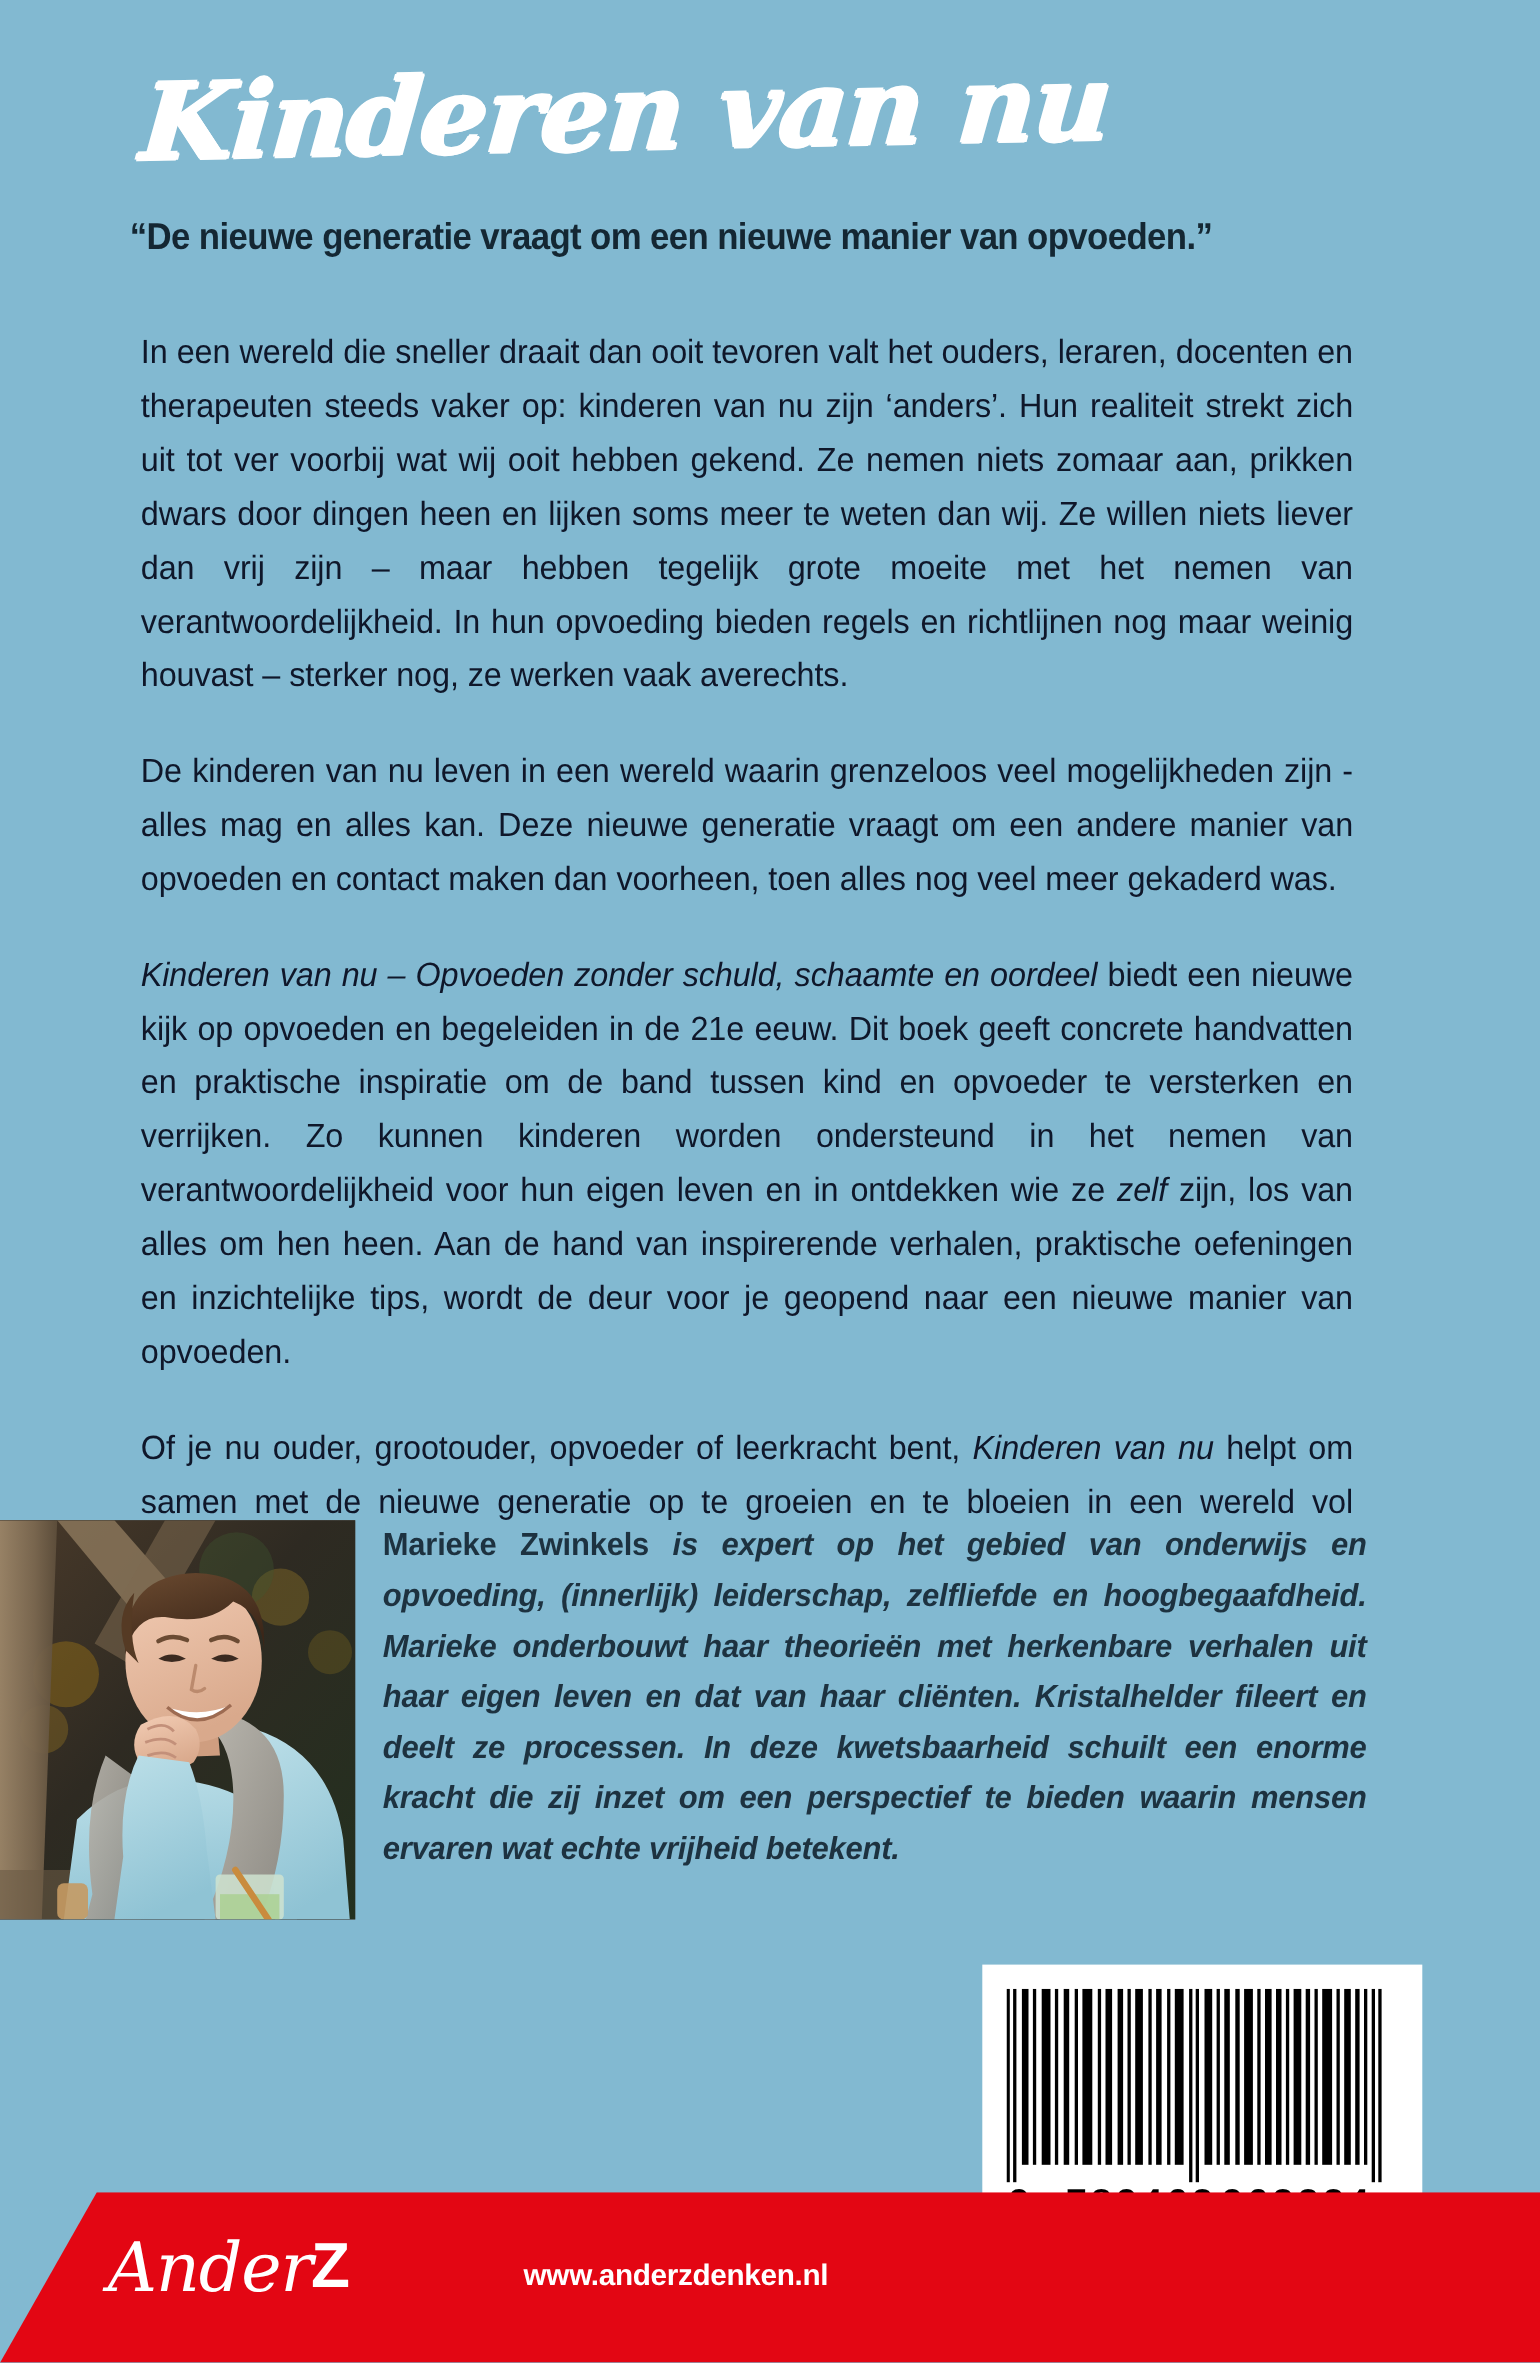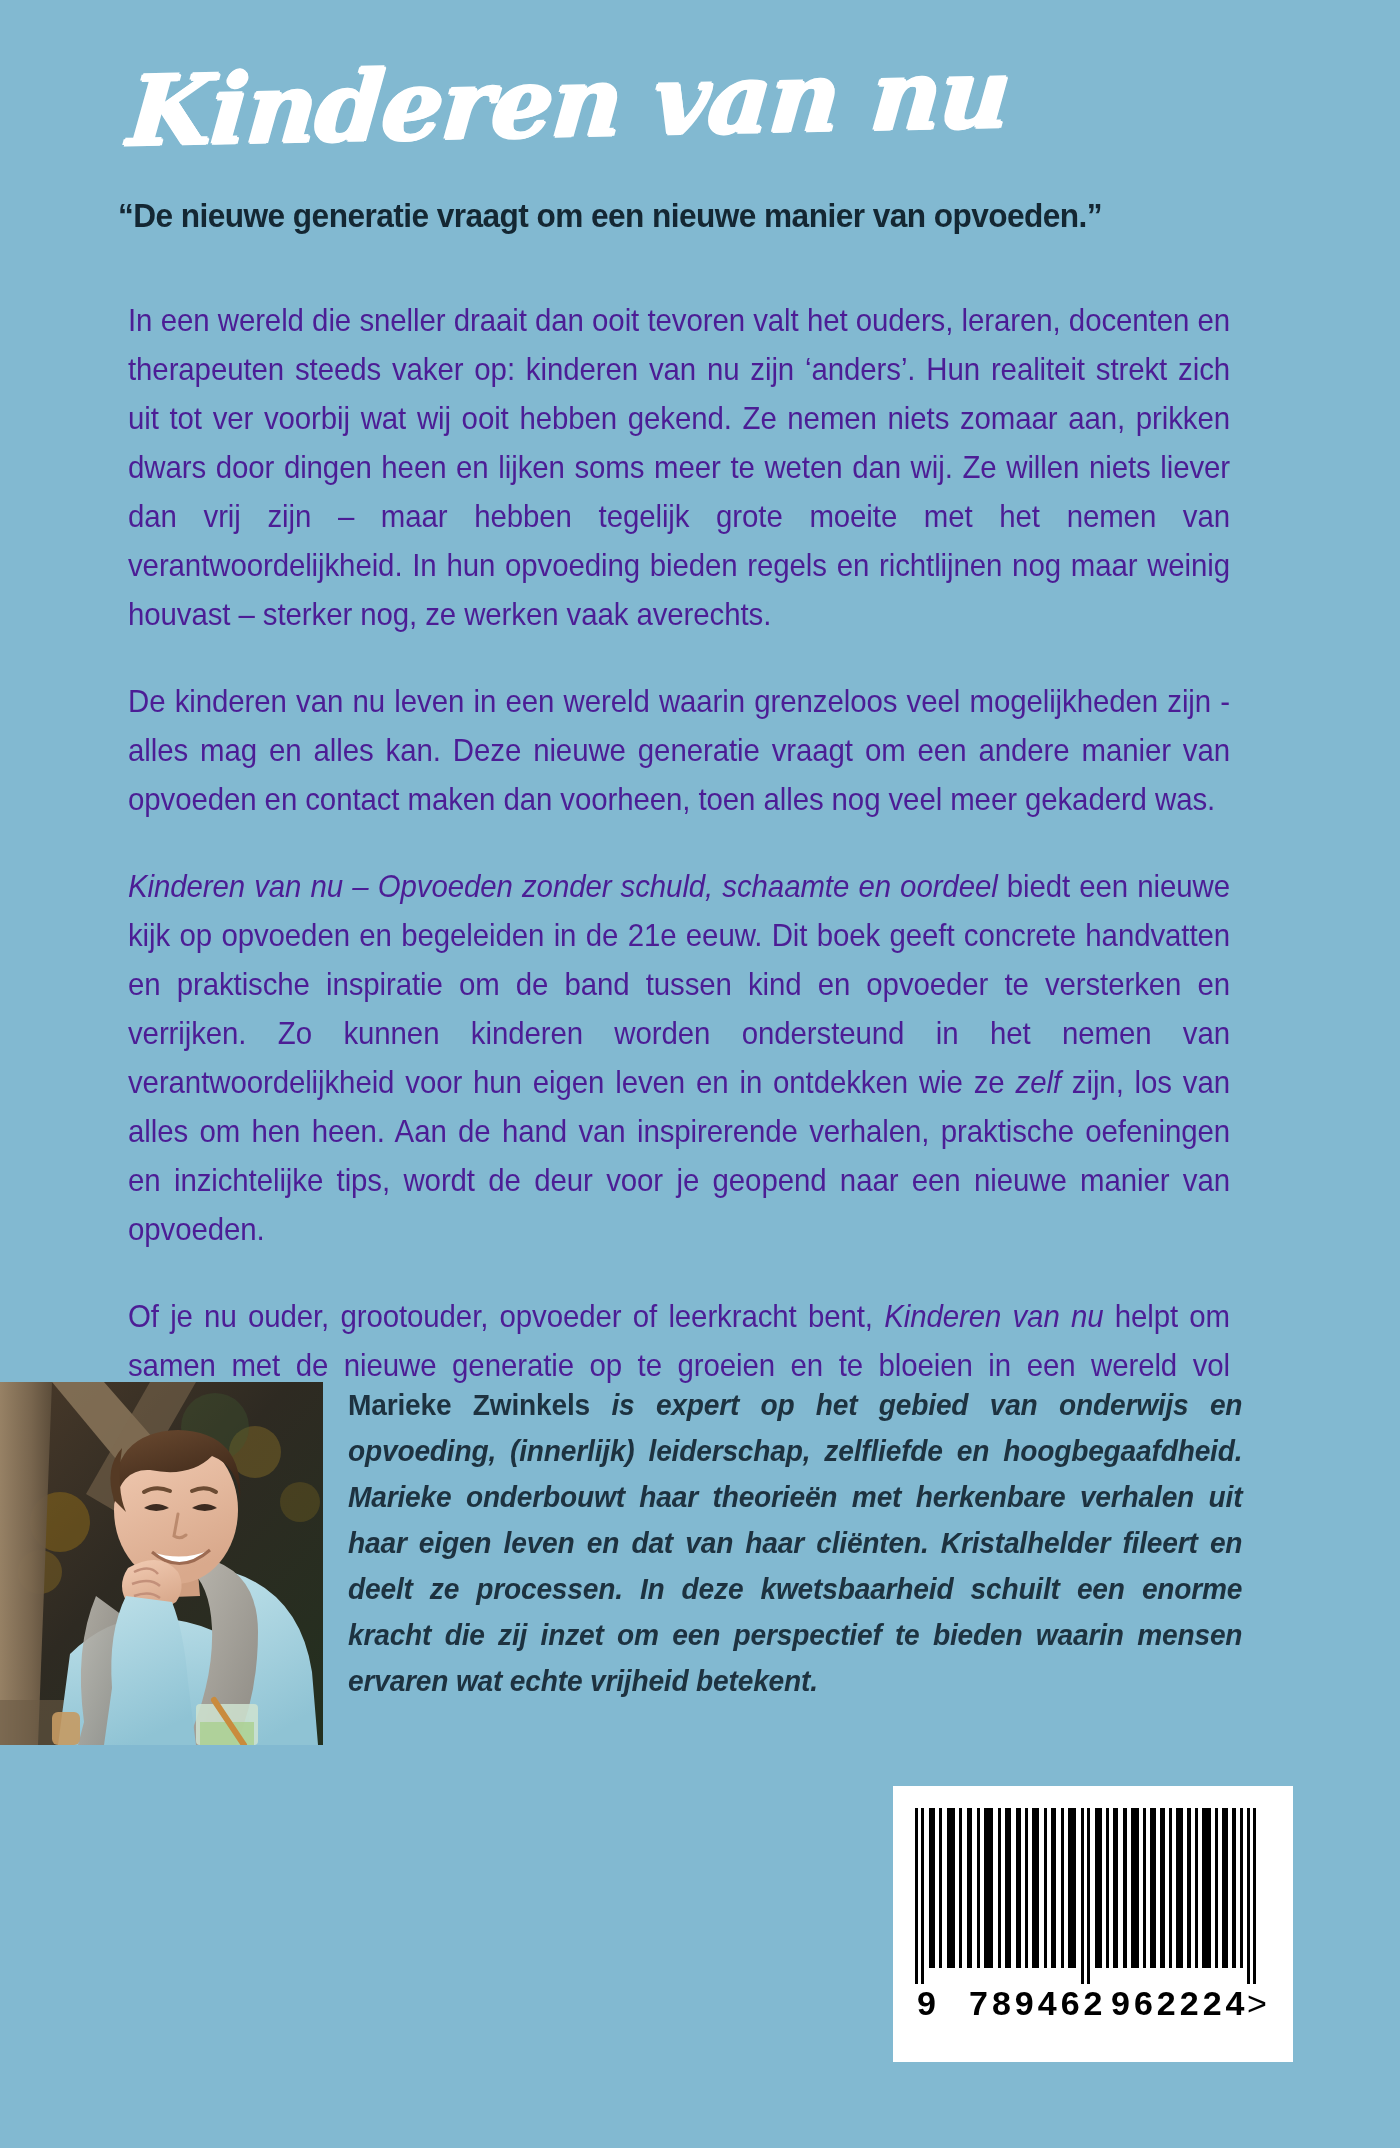--- a/index.html
+++ b/index.html
@@ -41,21 +41,21 @@
     font-stretch:condensed;
     font-family:"Liberation Sans Narrow","Liberation Sans",sans-serif;
     transform:scaleX(0.93);
     transform-origin:left center;
     white-space:nowrap;
   }
 
   
   .body-col{
     position:absolute;left:128px;top:296px;width:1142px;
-    color:#4c1d95;
+    color:#0f172a;
   }
   .para{
     font-size:30.5px;
     line-height:49px;
     text-align:justify;
     margin:0 0 38px 0;
     letter-spacing:-0.1px;
     transform:scaleX(0.965);
     transform-origin:left top;
   }
@@ -291,14 +291,21 @@
       </svg>
       <div class="barcode-digits">
         <span class="bd-lead">9</span>
         <span class="bd-left">789462</span>
         <span class="bd-right">962224</span>
         <span class="bd-tail">&gt;</span>
       </div>
     </div>
   </div>
 
+  <div class="footer">
+    <svg class="footer-shape" viewBox="0 0 1400 155" preserveAspectRatio="none">
+      <polygon points="88,0 1400,0 1400,155 0,155" fill="#e30613"></polygon>
+    </svg>
+    <div class="logo"><span>Ander</span><span class="zed">Z</span></div>
+    <div class="site">www.anderzdenken.nl</div>
+  </div>
 
 </div>
 
 </body></html>

